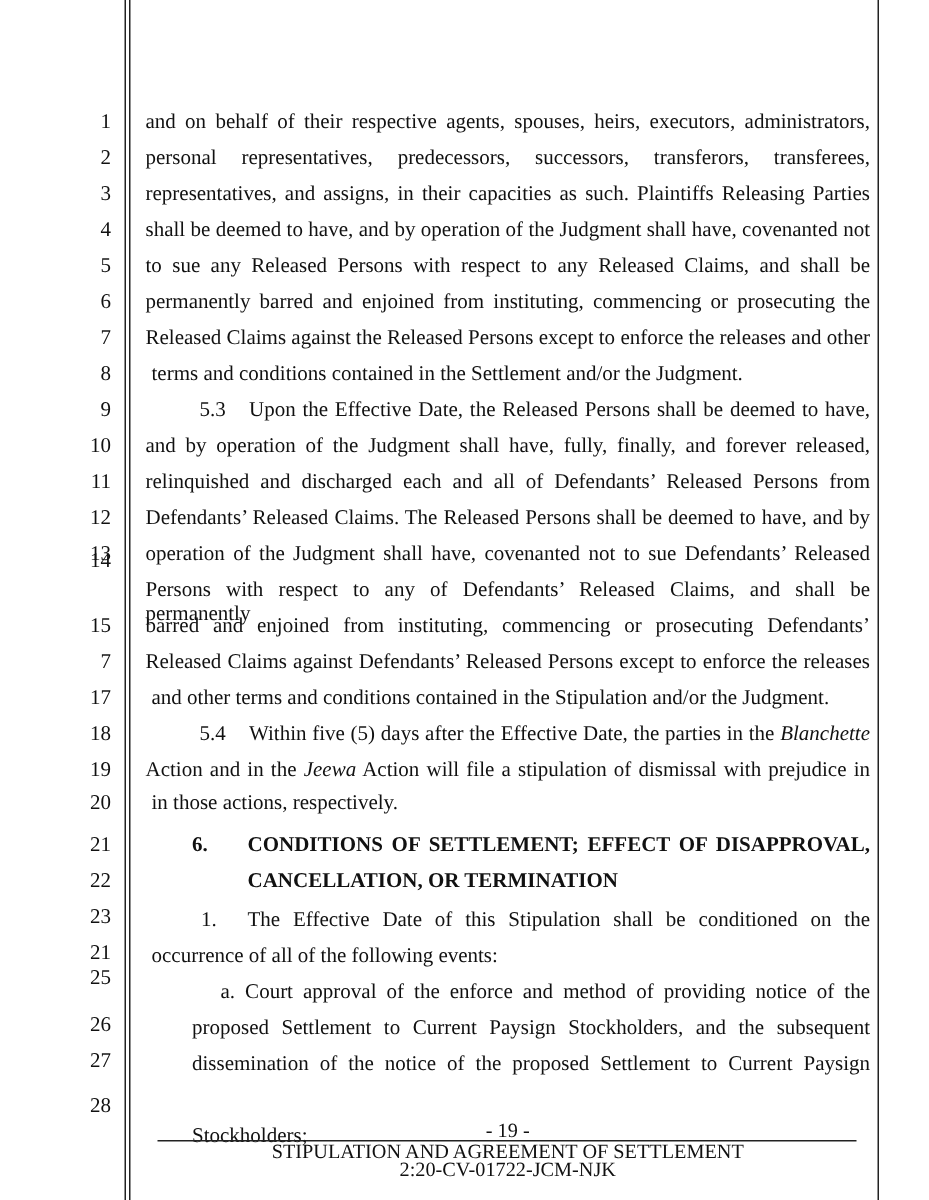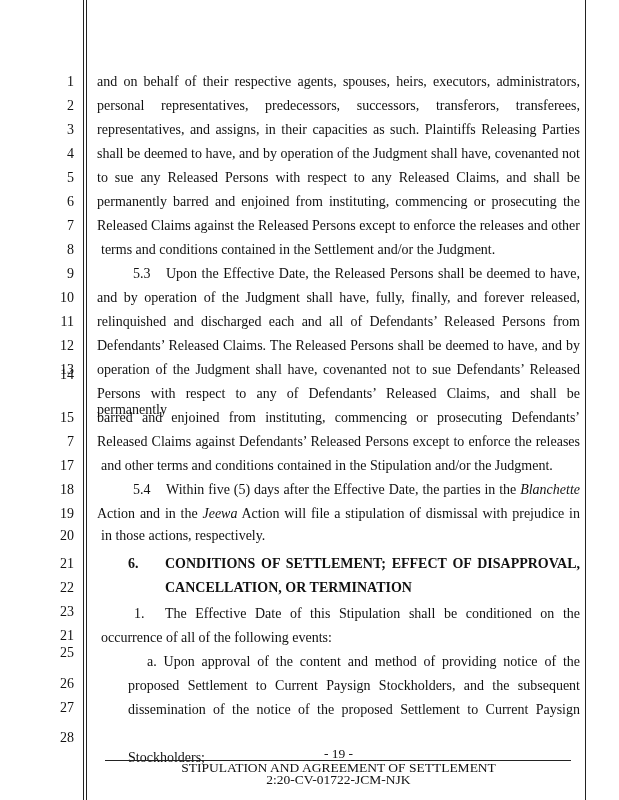--- a/index.html
+++ b/index.html
@@ -80,21 +80,21 @@
   <div class="tx left" style="top:528px">in those actions, respectively.</div>
 
   <div class="tx bold" style="top:556px;left:128px">6.</div>
   <div class="tx bold just" style="top:556px;left:165px;width:415px">CONDITIONS OF SETTLEMENT; EFFECT OF DISAPPROVAL,</div>
   <div class="tx bold" style="top:580px;left:165px">CANCELLATION, OR TERMINATION</div>
 
   <div class="tx" style="top:606px;left:134px">1.</div>
   <div class="tx just" style="top:606px;left:165px;width:415px">The Effective Date of this Stipulation shall be conditioned on the</div>
   <div class="tx left" style="top:630px">occurrence of all of the following events:</div>
 
-  <div class="tx just" style="top:654px;left:147px;width:433px">a. Upon approval of the content and method of providing notice of the</div>
+  <div class="tx just" style="top:654px;left:147px;width:433px">a. Court approval of the enforce and method of providing notice of the</div>
   <div class="tx just" style="top:678px;left:128px;width:452px">proposed Settlement to Current Paysign Stockholders, and the subsequent</div>
   <div class="tx just" style="top:702px;left:128px;width:452px">dissemination of the notice of the proposed Settlement to Current Paysign</div>
   <div class="tx" style="top:750px;left:128px">Stockholders;</div>
 </div>
 
 <div>
   <div class="footer-text" style="top:747px">- 19 -</div>
   <div class="footer-rule"></div>
   <div class="footer-text" style="top:761px">STIPULATION AND AGREEMENT OF SETTLEMENT</div>
   <div class="footer-text" style="top:773px">2:20-CV-01722-JCM-NJK</div>

